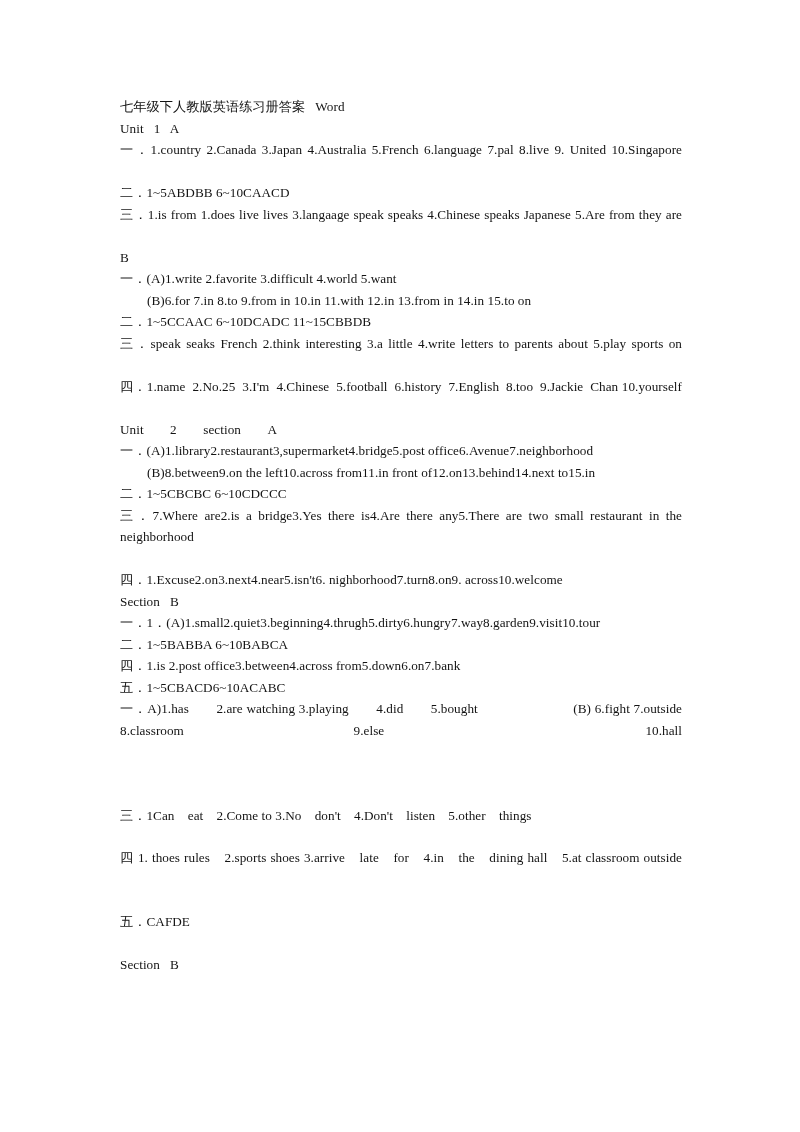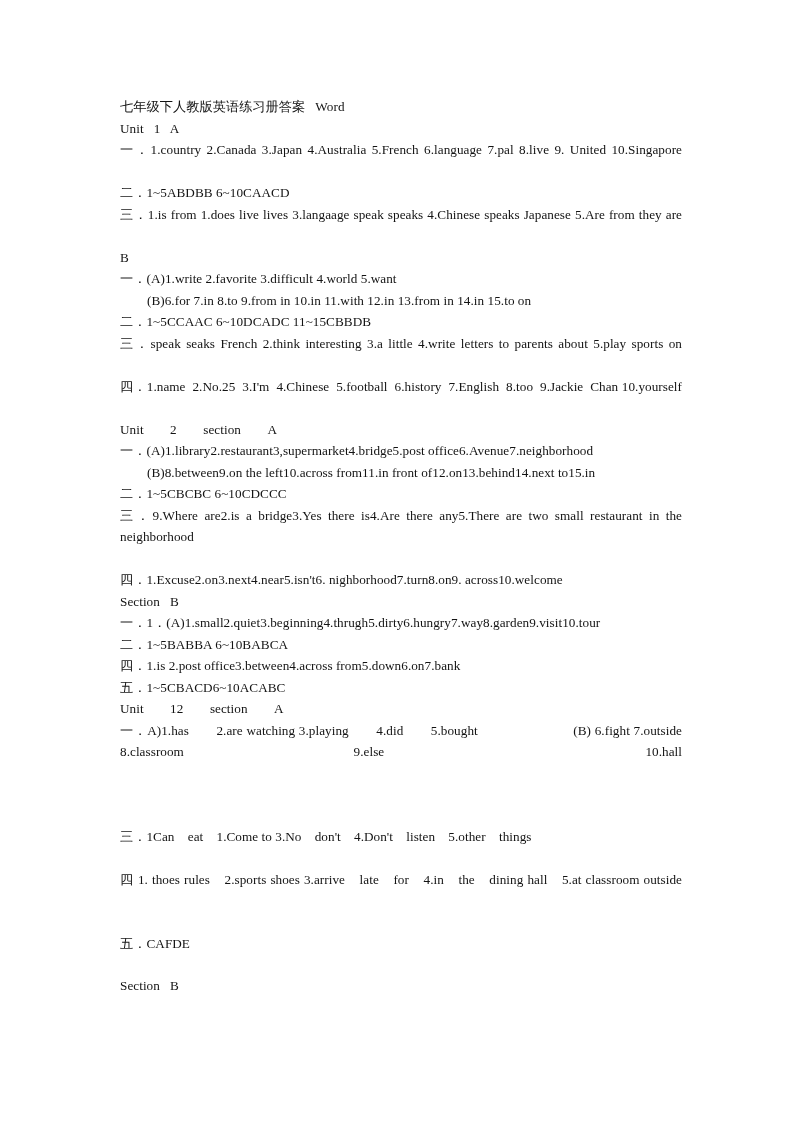--- a/index.html
+++ b/index.html
@@ -71,32 +71,31 @@
       <p class="line plain">B</p>
       <p class="line plain">一．(A)1.write 2.favorite 3.difficult 4.world 5.want</p>
       <p class="line indent">(B)6.for 7.in 8.to 9.from in 10.in 11.with 12.in 13.from in 14.in 15.to on</p>
       <p class="line plain">二．1~5CCAAC 6~10DCADC 11~15CBBDB</p>
       <p class="line justify">三．speak seaks French 2.think interesting 3.a little 4.write letters to parents about 5.play sports on</p>
       <p class="line justify">四．1.name  2.No.25  3.I'm  4.Chinese  5.football  6.history  7.English  8.too  9.Jackie  Chan 10.yourself</p>
       <p class="line plain">Unit　　2　　section　　A</p>
       <p class="line plain">一．(A)1.library2.restaurant3,supermarket4.bridge5.post office6.Avenue7.neighborhood</p>
       <p class="line indent">(B)8.between9.on the left10.across from11.in front of12.on13.behind14.next to15.in</p>
       <p class="line plain">二．1~5CBCBC 6~10CDCCC</p>
-      <p class="line justify">三．9.Where are2.is a bridge3.Yes there is4.Are there any5.There are two small restaurant in the neighborhood</p>
+      <p class="line justify">三．7.Where are2.is a bridge3.Yes there is4.Are there any5.There are two small restaurant in the neighborhood</p>
       <p class="line plain">四．1.Excuse2.on3.next4.near5.isn't6. nighborhood7.turn8.on9. across10.welcome</p>
       <p class="line plain">Section   B</p>
       <p class="line plain">一．1．(A)1.small2.quiet3.beginning4.thrugh5.dirty6.hungry7.way8.garden9.visit10.tour</p>
       <p class="line plain">二．1~5BABBA 6~10BABCA</p>
       <p class="line plain">四．1.is 2.post office3.between4.across from5.down6.on7.bank</p>
       <p class="line plain">五．1~5CBACD6~10ACABC</p>
-      <p class="line plain">Unit　　12　　section　　A</p>
       <p class="line justify">一．A)1.has　　2.are watching 3.playing　　4.did　　5.bought　　　　　　　(B) 6.fight 7.outside 8.classroom　9.else　　10.hall</p>
       <div class="gap-md"></div>
       <div class="gap-md"></div>
-      <p class="line plain">三．1Can　eat　1.Come to 3.No　don't　4.Don't　listen　5.other　things</p>
+      <p class="line plain">三．1Can　eat　2.Come to 3.No　don't　4.Don't　listen　5.other　things</p>
       <div class="gap-md"></div>
       <p class="line justify">四 1. thoes rules　2.sports shoes 3.arrive　late　for　4.in　the　dining hall　5.at classroom outside</p>
       <div class="gap-md"></div>
       <p class="line plain">五．CAFDE</p>
       <div class="gap-md"></div>
       <p class="line plain">Section   B</p>
     </div>
 </div>
 
 </body></html>

